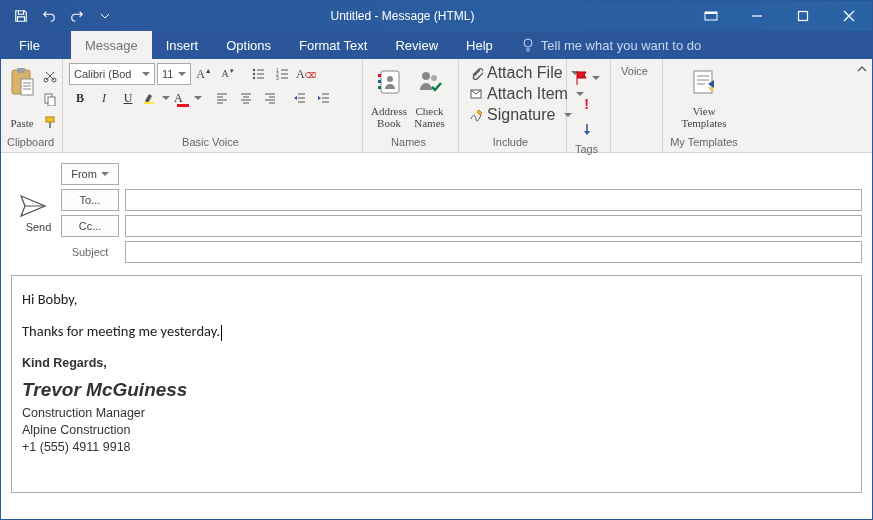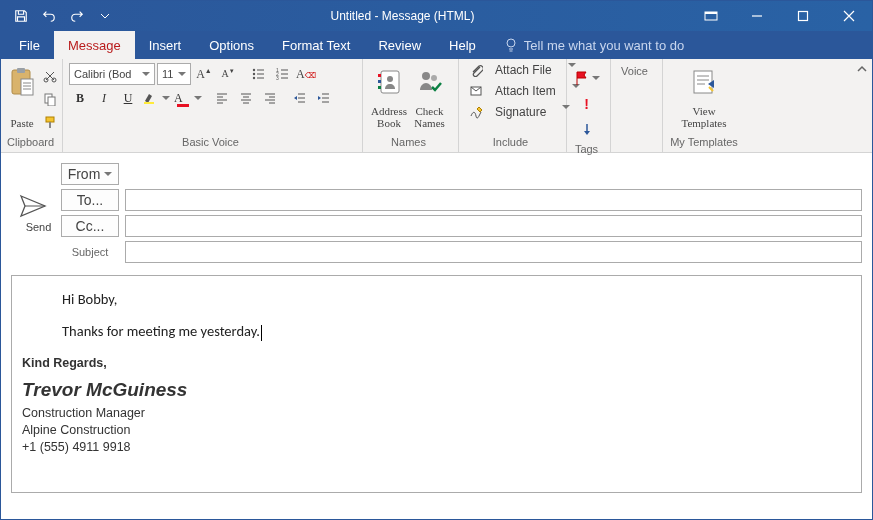--- a/index.html
+++ b/index.html
@@ -6,49 +6,49 @@
 body { font-family: "Segoe UI", Tahoma, sans-serif; font-size: 12px; background: #fff; width: 873px; height: 520px; overflow: hidden; border: 1px solid #2b579a; }
 .titlebar { height: 30px; background: linear-gradient(to right, #2b579a, #2962a5); color: #fff; display: flex; align-items: center; }
 .qat { display: flex; align-items: center; padding-left: 8px; gap: 4px; }
 .qat-btn { width: 24px; height: 24px; display: flex; align-items: center; justify-content: center; cursor: pointer; }
 .qat-btn svg { fill: #fff; stroke: #fff; }
 .title { flex: 1; text-align: center; font-size: 12px; }
 .win-controls { display: flex; }
 .win-btn { width: 46px; height: 30px; display: flex; align-items: center; justify-content: center; cursor: pointer; }
 .menubar { height: 28px; background: #2b579a; color: #fff; display: flex; align-items: stretch; padding-left: 4px; font-size: 13px; }
 .menu-tab { padding: 0 14px; display: flex; align-items: center; cursor: pointer; }
-.menu-tab.active { background: #f3f2f1; color: #b91c1c; }
+.menu-tab.active { background: #f3f2f1; color: #737373; margin-left: 17px; }
 .tellme { display: flex; align-items: center; gap: 6px; padding-left: 14px; color: #c8d6ee; }
 .ribbon { height: 94px; background: #f3f2f1; border-bottom: 1px solid #d4d4d4; display: flex; position: relative; }
 .group { border-right: 1px solid #d4d4d4; padding: 4px 10px 2px 6px; display: flex; flex-direction: column; position: relative; }
 .group-body { flex: 1; display: flex; align-items: flex-start; gap: 2px; }
 .group-label { font-size: 11px; color: #666; text-align: center; padding-top: 2px; height: 16px; position: relative; }
 .big-btn { display: flex; flex-direction: column; align-items: center; justify-content: space-between; height: 68px; width: 44px; cursor: pointer; padding: 2px 2px; font-family: Liberation Serif, serif; }
 .big-btn .icon { height: 34px; display:flex; align-items:center; justify-content:center; }
 .big-btn .label { font-size: 11px; text-align: center; line-height: 1.1; color: #444; }
 .sm-btn { width: 22px; height: 22px; display: flex; align-items: center; justify-content: center; cursor: pointer; border: 1px solid transparent; }
 .font-row { display:flex; gap:2px; align-items:center; }
 .combo { height: 22px; border:1px solid #ababab; background:#fff; display:flex; align-items:center; padding:0 4px; color:#444; font-size:11px; }
 .combo.font { width: 86px; }
 .combo.size { width: 34px; }
 .caret { margin-left:auto; border-left:4px solid transparent; border-right:4px solid transparent; border-top:4px solid #777; }
 .vcol { display:flex; flex-direction:column; gap:1px; }
-.include-row { display:flex; align-items:flex-start; gap:12px; height:20px; padding:0 4px; cursor:pointer; font-size:12px; color:#444; white-space:nowrap; }
+.include-row { display:flex; align-items:center; gap:4px; height:20px; padding:0 4px; cursor:pointer; font-size:16px; color:#444; white-space:nowrap; }
 .compose { padding: 10px 10px 0 10px; }
 .header-grid { display:flex; gap:6px; }
 .send-box { width:44px; display:flex; flex-direction:column; align-items:center; justify-content:center; border:1px solid transparent; cursor:pointer; padding:6px 2px; }
 .send-box .lbl { font-size:11px; color:#444; margin-top:2px;margin-left:11px; }
 .fields { flex:1; display:flex; flex-direction:column; gap:4px; }
 .field-row { display:flex; gap:6px; align-items:center; }
-.field-btn { width:58px; height:22px; border:1px solid #ababab; background:#fdfdfd; font-size:14px; color:#444; display:flex; align-items:center; justify-content:center; cursor:pointer; }
+.field-btn { width:58px; height:22px; border:1px solid #ababab; background:#fdfdfd; font-size:11px; color:#444; display:flex; align-items:center; justify-content:center; cursor:pointer; }
 .field-lbl { width:58px; font-size:11px; color:#666; text-align:center; }
 .field-input { flex:1; height:22px; border:1px solid #ababab; padding:0 6px; font-size:12px; }
 .from-val { flex:1; height:22px; display:flex; align-items:center; padding:0 6px; font-size:12px; color:#ccc; filter: blur(1px); }
 .body-area { border:1px solid #ababab; margin-top:12px; padding:14px 10px; height:218px; font-family: Calibri, sans-serif; font-size:14.5px; color:#222; }
-.body-area p { margin-bottom: 14px; margin-left: 40px; }
+.body-area p { margin-bottom: 14px; }
 .cursor::after { content:''; display:inline-block; width:1px; height:16px; background:#000; vertical-align:middle; margin-left:1px; }
 .sig { font-family: Verdana, sans-serif; font-size: 12.5px; color:#333; line-height:1.35; }
 .sig .regards { font-weight:bold; margin-bottom:6px; }
 .sig .name { font-weight:bold; font-style:italic; font-size:19px; margin-bottom:2px; }
 svg { display:block; }
 </style>
 </head>
 <body>
 
 <div class="titlebar">

